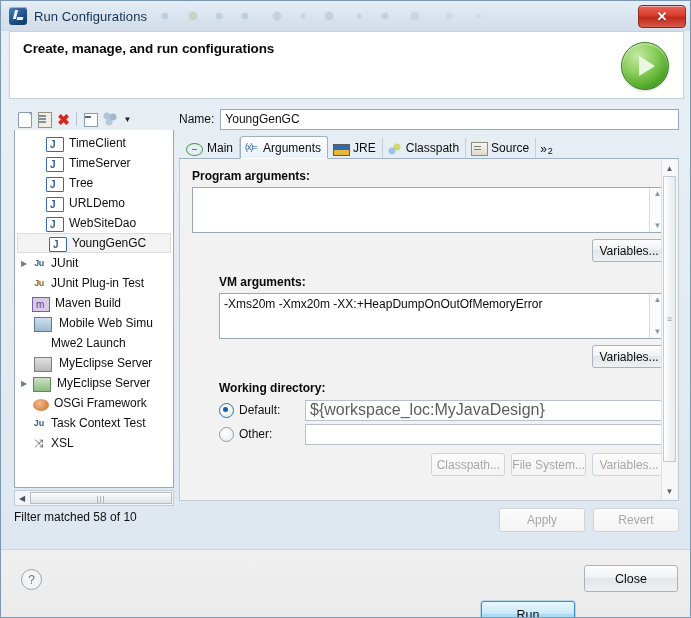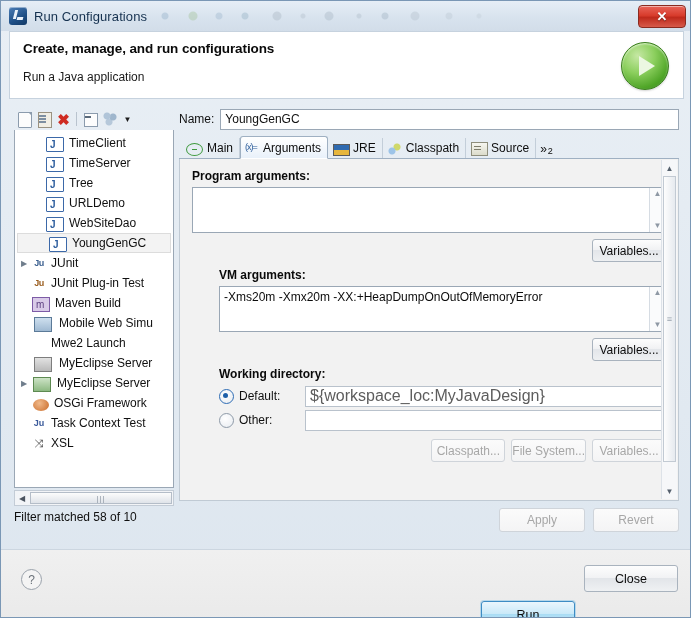--- a/index.html
+++ b/index.html
@@ -612,21 +612,21 @@
     color: #0e0e0e;
     cursor: pointer;
     box-sizing: border-box;
   }
   .btn.disabled {
     color: #a7a7a7;
     border-color: #cfd4da;
     background: linear-gradient(180deg, #fbfbfb 0%, #f4f4f5 100%);
     cursor: default;
   }
-  .sect { margin-top: 6px; padding-left: 27px; }
+  .sect { margin-top: 13px; padding-left: 27px; }
   .wd-row {
     display: flex;
     align-items: center;
     height: 22px;
     margin-top: 2px;
   }
   .radio {
     width: 13px; height: 13px;
     border-radius: 50%;
     border: 1px solid #8e9aa8;
@@ -794,21 +794,20 @@
 
   <div class="titlebar">
     <div class="app-icon"></div>
     <div class="title-text">Run Configurations</div>
     <div class="title-blur"></div>
     <div class="close-btn">✕</div>
   </div>
 
   <div class="header">
     <div class="header-title">Create, manage, and run configurations</div>
-    <div class="header-sub">Run a Java application</div>
     <div class="header-run-icon">
       <div class="tri"></div>
     </div>
   </div>
 
   <div class="body">
 
     <div class="tree-panel">
 
       <div class="tree-toolbar">

